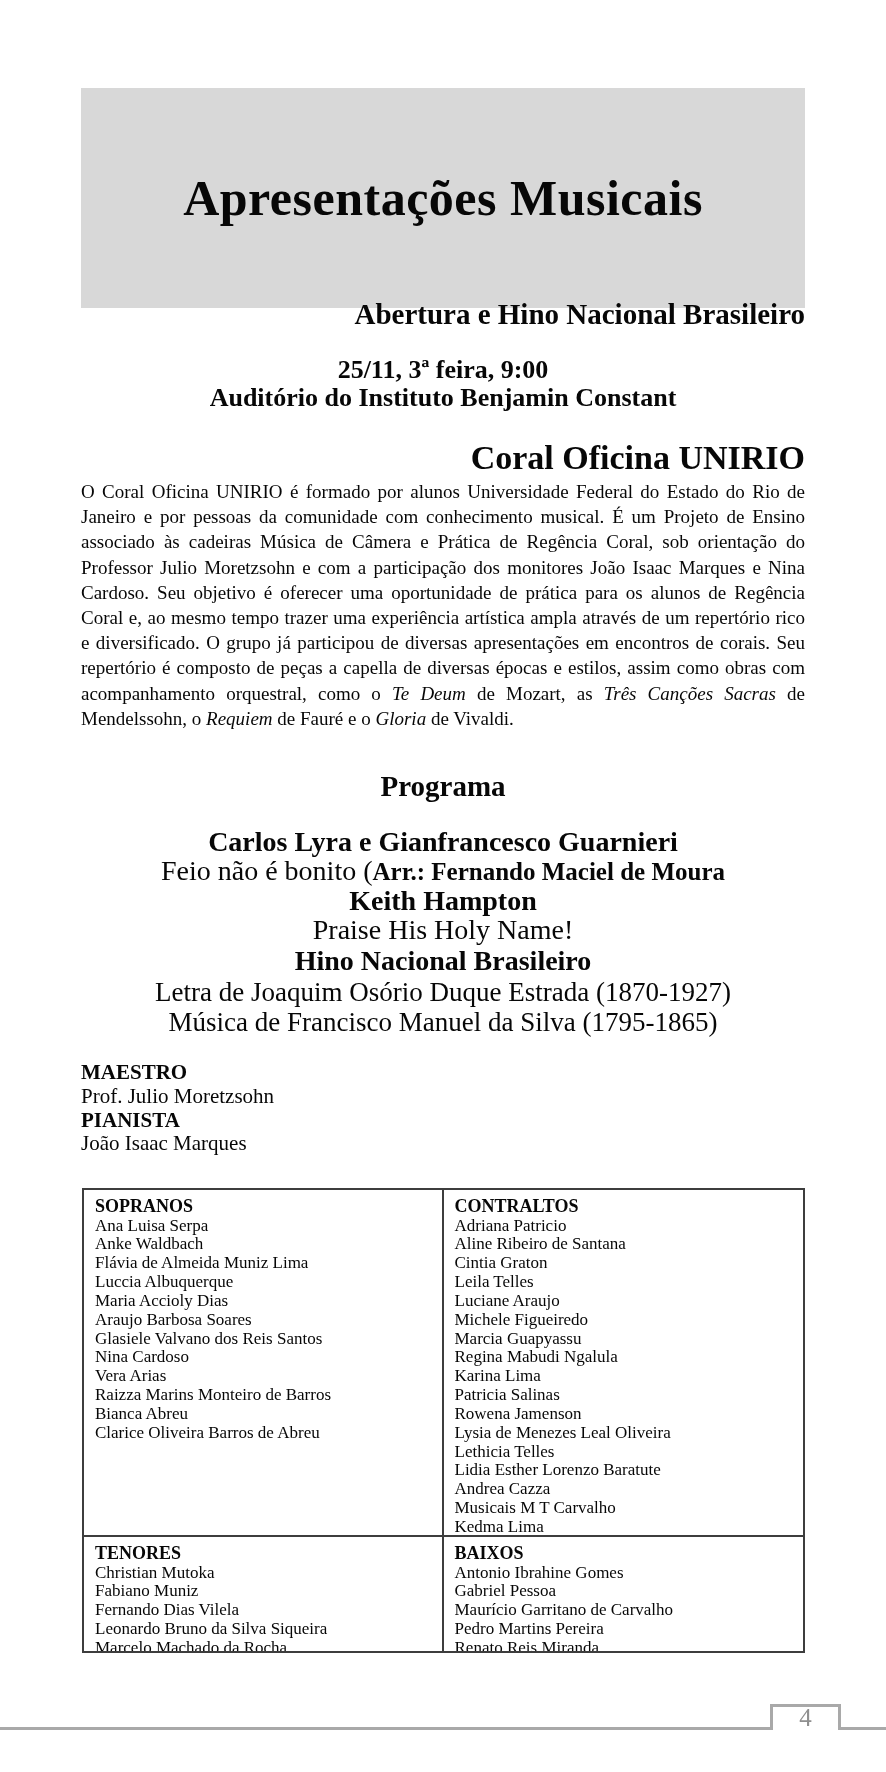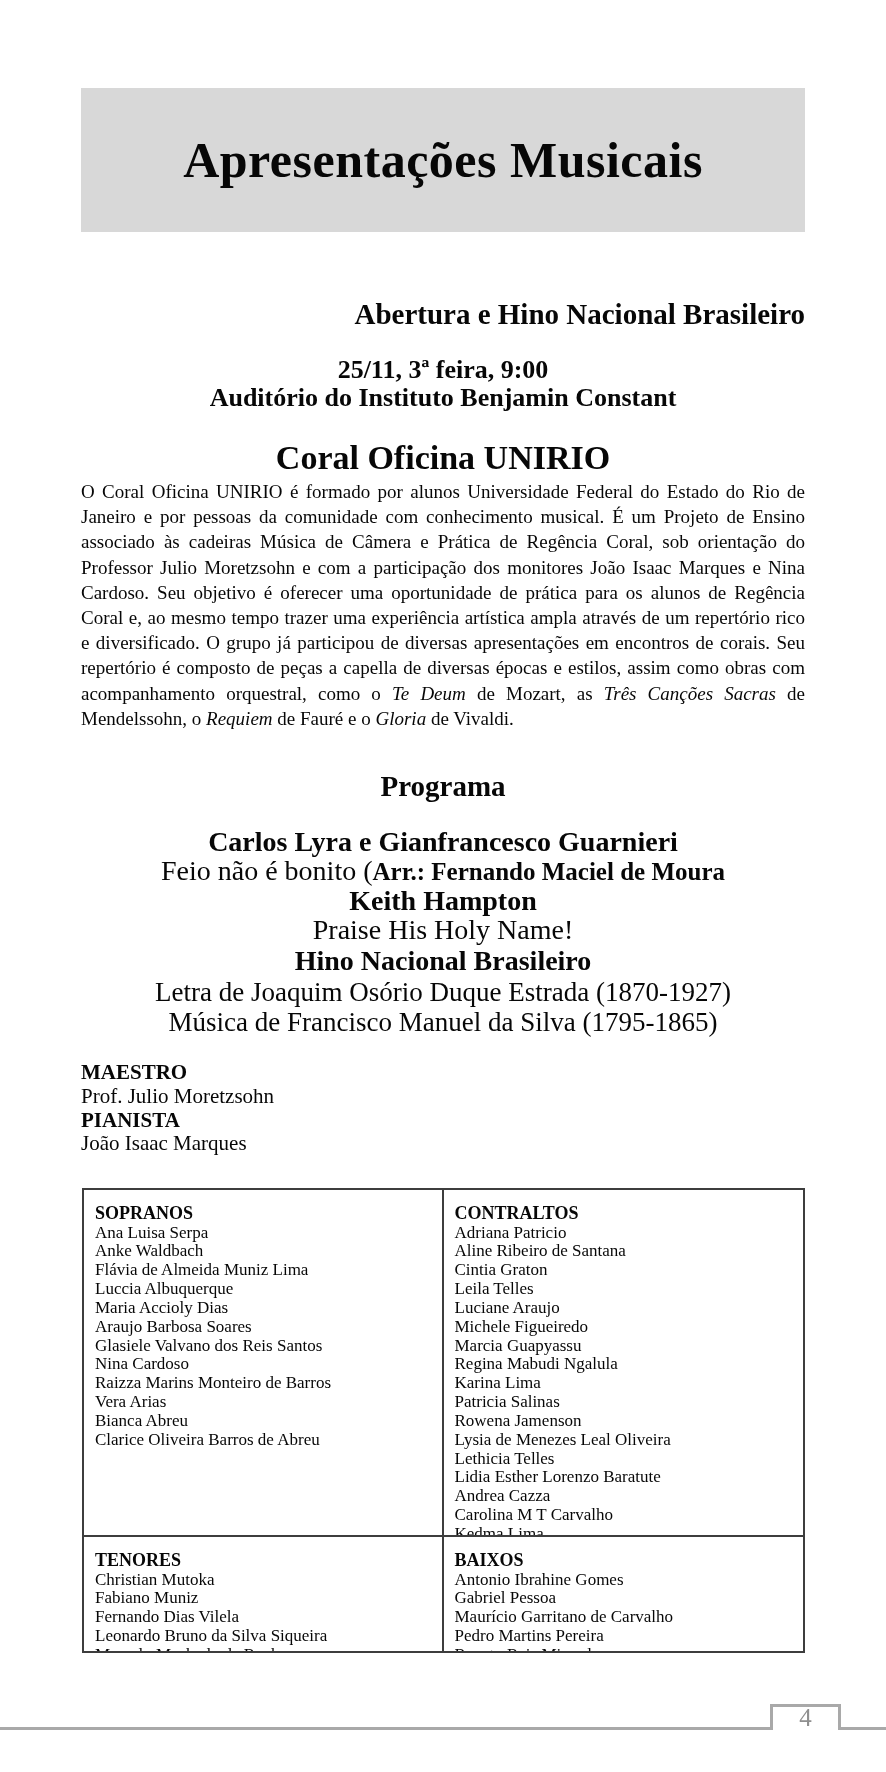--- a/index.html
+++ b/index.html
@@ -3,30 +3,30 @@
 <meta charset="utf-8">
 <style>
   html,body{margin:0;padding:0;background:#ffffff;}
   body{
     width:886px;height:1772px;position:relative;overflow:hidden;
     font-family:"Liberation Serif","DejaVu Serif",serif;color:#070707;
   }
   .abs{position:absolute;}
   
   .header-box{
-    left:81px;top:88px;width:724px;height:144px;background:#d8d8d8;
+    left:81px;top:88px;width:724px;height:220px;background:#d8d8d8;
     display:flex;align-items:center;justify-content:center;
   }
   .page-title{font-size:50px;font-weight:700;letter-spacing:.5px;white-space:nowrap;}
   
   .cwrap{left:81px;width:724px;text-align:center;}
   .event-heading{top:299px;font-size:29px;font-weight:700;line-height:31px;text-align:right;}
   .event-datetime{top:356px;font-size:26px;font-weight:700;line-height:28px;}
   .event-venue{top:384px;font-size:26px;font-weight:700;line-height:28px;}
-  .choir-heading{top:440px;font-size:34px;font-weight:700;line-height:36px;}
+  .choir-heading{top:440px;font-size:34px;font-weight:700;line-height:36px;text-align:right;}
   
   .choir-desc{
     left:81px;top:479px;width:724px;font-size:19px;line-height:25.2px;
     text-align:justify;
   }
   .choir-desc i{font-style:italic;}
   
   .program-heading{top:771px;font-size:29px;font-weight:700;line-height:30px;}
   .program-list{top:827px;}
   .pl-md{font-size:28px;line-height:29px;}
@@ -36,21 +36,21 @@
   .program-list .bsm{font-weight:700;font-size:25px;}
   
   .staff-block{left:81px;top:1061px;font-size:21px;line-height:23.8px;}
   .staff-block .role{font-weight:700;}
   
   .singers-table{
     left:82px;top:1188px;width:723px;height:465px;box-sizing:border-box;
     border:2px solid #3d3d3d;display:grid;
     grid-template-columns:1fr 1fr;grid-template-rows:347px 1fr;
   }
-  .cell{box-sizing:border-box;padding:14px 6px 0 11px;overflow:hidden;}
+  .cell{box-sizing:border-box;padding:7px 6px 0 11px;overflow:hidden;}
   .cell.c0{border-right:2px solid #3d3d3d;}
   .cell.r0{border-bottom:2px solid #3d3d3d;}
   .cell .hdr{font-weight:700;font-size:18px;line-height:19.5px;}
   .cell .nm{font-size:17px;line-height:18.85px;white-space:nowrap;}
   
   .footer-rule{top:1727px;height:3px;background:#a9a9a9;}
   .fr-left{left:0;width:770px;}
   .fr-right{left:841px;width:45px;}
   .page-number-tab{
     left:770px;top:1704px;width:71px;height:26px;box-sizing:border-box;
@@ -95,43 +95,43 @@
     <div class="cell r0 c0">
       <div class="hdr">SOPRANOS</div>
       <div class="nm">Ana Luisa Serpa</div>
       <div class="nm">Anke Waldbach</div>
       <div class="nm">Flávia de Almeida Muniz Lima</div>
       <div class="nm">Luccia Albuquerque</div>
       <div class="nm">Maria Accioly Dias</div>
       <div class="nm">Araujo Barbosa Soares</div>
       <div class="nm">Glasiele Valvano dos Reis Santos</div>
       <div class="nm">Nina Cardoso</div>
+      <div class="nm">Vera Arias</div>
       <div class="nm">Raizza Marins Monteiro de Barros</div>
-      <div class="nm">Vera Arias</div>
       <div class="nm">Bianca Abreu</div>
       <div class="nm">Clarice Oliveira Barros de Abreu</div>
     </div>
     <div class="cell r0 c1">
       <div class="hdr">CONTRALTOS</div>
       <div class="nm">Adriana Patricio</div>
       <div class="nm">Aline Ribeiro de Santana</div>
       <div class="nm">Cintia Graton</div>
       <div class="nm">Leila Telles</div>
       <div class="nm">Luciane Araujo</div>
       <div class="nm">Michele Figueiredo</div>
       <div class="nm">Marcia Guapyassu</div>
       <div class="nm">Regina Mabudi Ngalula</div>
       <div class="nm">Karina Lima</div>
       <div class="nm">Patricia Salinas</div>
       <div class="nm">Rowena Jamenson</div>
       <div class="nm">Lysia de Menezes Leal Oliveira</div>
       <div class="nm">Lethicia Telles</div>
       <div class="nm">Lidia Esther Lorenzo Baratute</div>
       <div class="nm">Andrea Cazza</div>
-      <div class="nm">Carolina M T Carvalho</div>
+      <div class="nm">Musicais M T Carvalho</div>
       <div class="nm">Kedma Lima</div>
     </div>
     <div class="cell r1 c0">
       <div class="hdr">TENORES</div>
       <div class="nm">Christian Mutoka</div>
       <div class="nm">Fabiano Muniz</div>
       <div class="nm">Fernando Dias Vilela</div>
       <div class="nm">Leonardo Bruno da Silva Siqueira</div>
       <div class="nm">Marcelo Machado da Rocha</div>
     </div>

